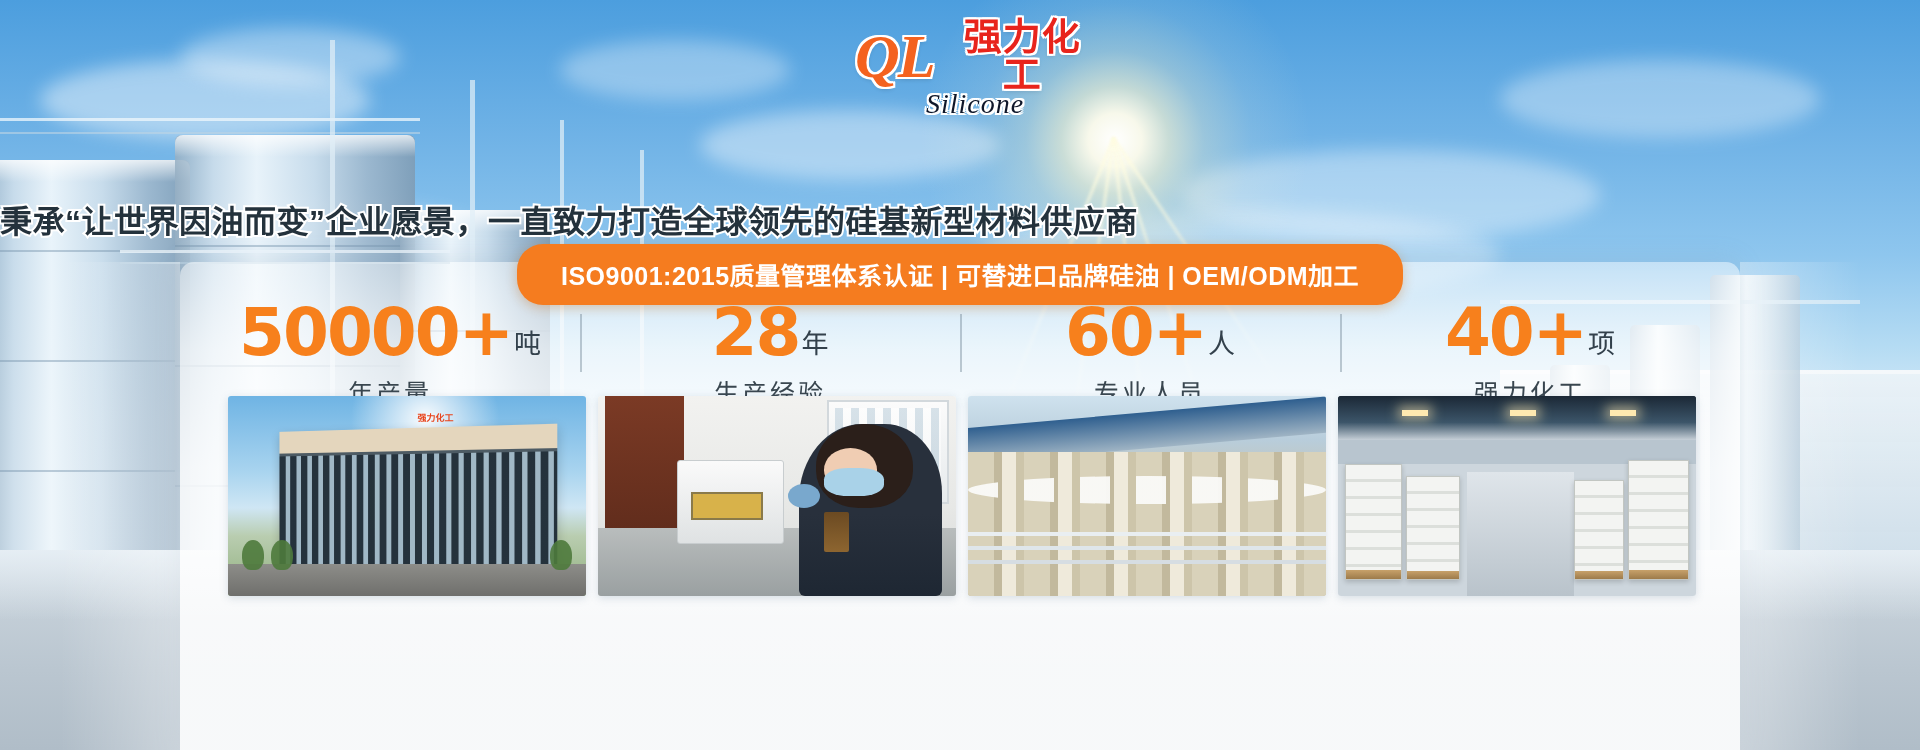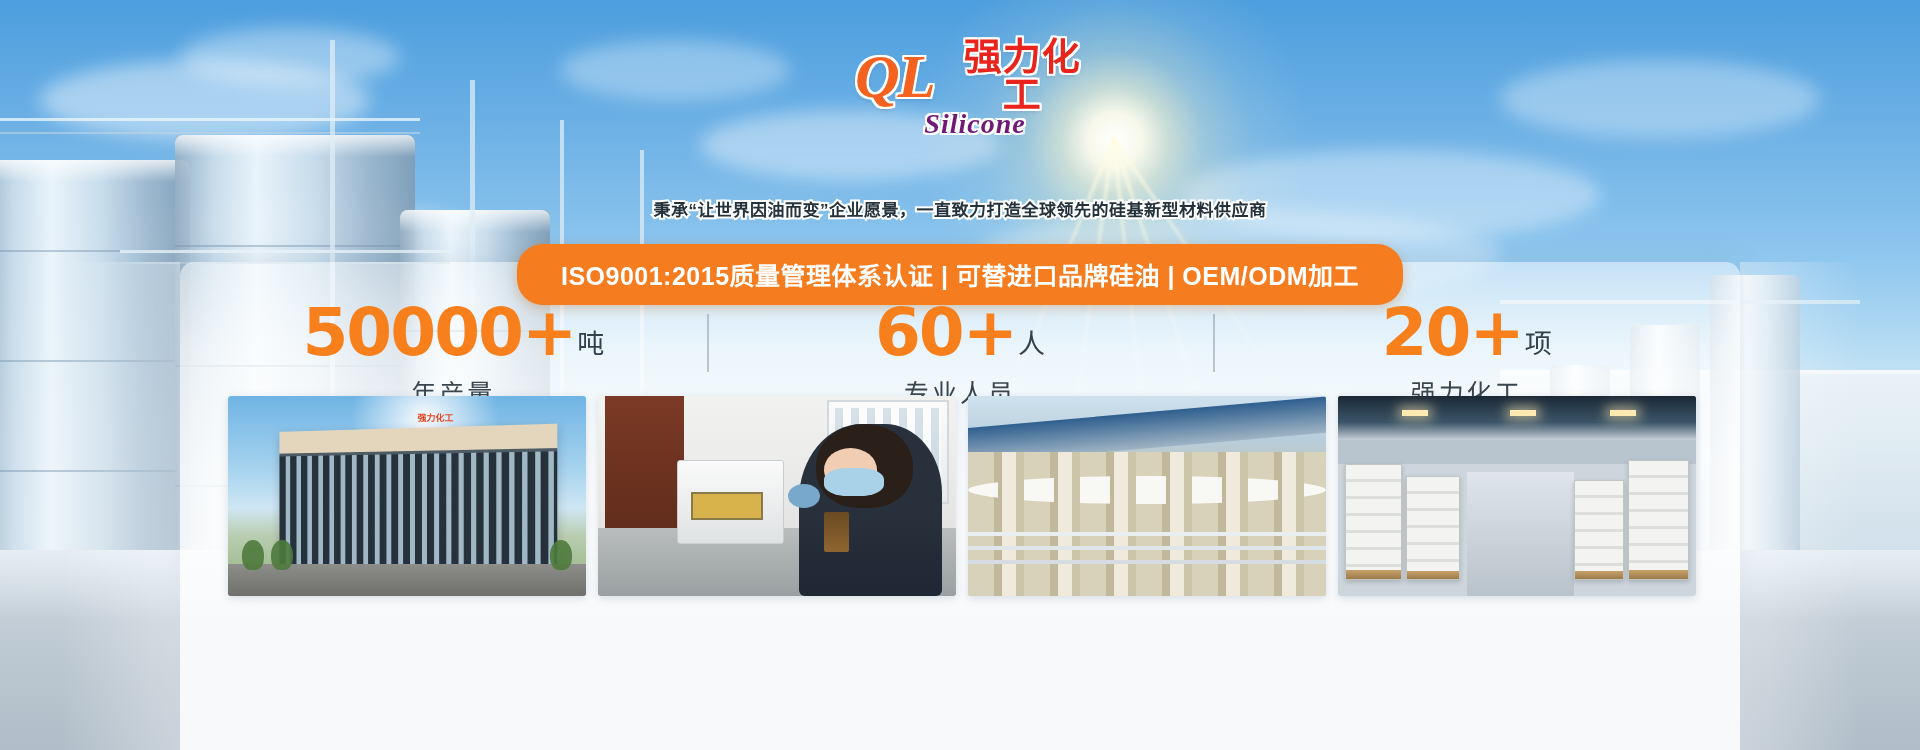--- a/index.html
+++ b/index.html
@@ -131,21 +131,21 @@
       rgba(255,255,255,.90) 100%);
     border-radius:14px 14px 0 0;
     box-shadow:0 -2px 26px rgba(120,150,175,.18);
   }
 
   
   .logo {
     position:absolute; left:855px; top:18px; width:240px; height:92px;
     text-align:center; line-height:1;
   }
-  .logo-row { display:flex; align-items:center; justify-content:center; gap:16px;margin-top:20px; }
+  .logo-row { display:flex; align-items:center; justify-content:center; gap:16px; }
   .logo-ql {
     font-family:"Liberation Serif","DejaVu Serif",serif;
     font-weight:700; font-style:italic;
     font-size:62px; color:#f4621f;
     letter-spacing:-2px;
     text-shadow:
       -2px 0 0 #fff, 2px 0 0 #fff, 0 -2px 0 #fff, 0 2px 0 #fff,
       -2px -2px 0 #fff, 2px -2px 0 #fff, -2px 2px 0 #fff, 2px 2px 0 #fff,
       0 2px 5px rgba(0,0,0,.20);
   }
@@ -153,43 +153,42 @@
     font-size:38px; font-weight:700; color:#e8241c;
     letter-spacing:1px;
     text-shadow:
       -2px 0 0 #fff, 2px 0 0 #fff, 0 -2px 0 #fff, 0 2px 0 #fff,
       -2px -2px 0 #fff, 2px -2px 0 #fff, -2px 2px 0 #fff, 2px 2px 0 #fff,
       0 2px 5px rgba(0,0,0,.18);
   }
   .logo-sub {
     margin-top:-4px;
     font-family:"Liberation Serif","DejaVu Serif",serif;
-    font-style:italic; font-weight:700;
-    font-size:28px; color:#701a75; letter-spacing:1px;
+    font-style:italic; font-weight:400;
+    font-size:28px; color:#0f172a; letter-spacing:1px;
     text-shadow:
       -2px 0 0 #fff, 2px 0 0 #fff, 0 -2px 0 #fff, 0 2px 0 #fff,
       -2px -2px 0 #fff, 2px -2px 0 #fff, -2px 2px 0 #fff, 2px 2px 0 #fff;
   }
 
   
   .headline {
     position:absolute; left:0; right:0; top:108px;
     text-align:center;
     font-size:80px; font-weight:700; color:#f6811e;
     letter-spacing:14px; line-height:1;
     -webkit-text-stroke:7px #ffffff;
     paint-order:stroke fill;
     text-shadow:0 4px 10px rgba(40,80,120,.28);
   }
 
   
   .subtitle {
     position:absolute; left:0; right:0; top:196px;
-    text-align:center;
-    font-size:17px; font-weight:700; color:#24323c;
+    font-size:32px; font-weight:700; color:#24323c;
     letter-spacing:.5px;
     -webkit-text-stroke:4px #ffffff;
     paint-order:stroke fill;
   }
 
   
   .cert-wrap { position:absolute; left:0; right:0; top:244px; text-align:center; }
   .cert {
     display:inline-block;
     background:#f57c1f;
@@ -426,32 +425,39 @@
 
 
     <div class="stat">
       <div class="stat-top">
         <span class="stat-num">50000+</span>
         <span class="stat-unit"><span>吨</span><sup></sup></span>
       </div>
       <div class="stat-label">年产量</div>
     </div>
 
+    <div class="stat">
+      <div class="stat-top">
+        <span class="stat-num">28</span>
+        <span class="stat-unit"><span>年</span><sup></sup></span>
+      </div>
+      <div class="stat-label">生产经验</div>
+    </div>
 
     <div class="stat">
       <div class="stat-top">
         <span class="stat-num">60+</span>
         <span class="stat-unit"><span>人</span><sup></sup></span>
       </div>
       <div class="stat-label">专业人员</div>
     </div>
 
     <div class="stat">
       <div class="stat-top">
-        <span class="stat-num">20+</span>
+        <span class="stat-num">40+</span>
         <span class="stat-unit"><span>项</span><sup></sup></span>
       </div>
       <div class="stat-label">强力化工</div>
     </div>
 
   </div>
 
   <div class="photos">
 
     <div class="photo p1">

